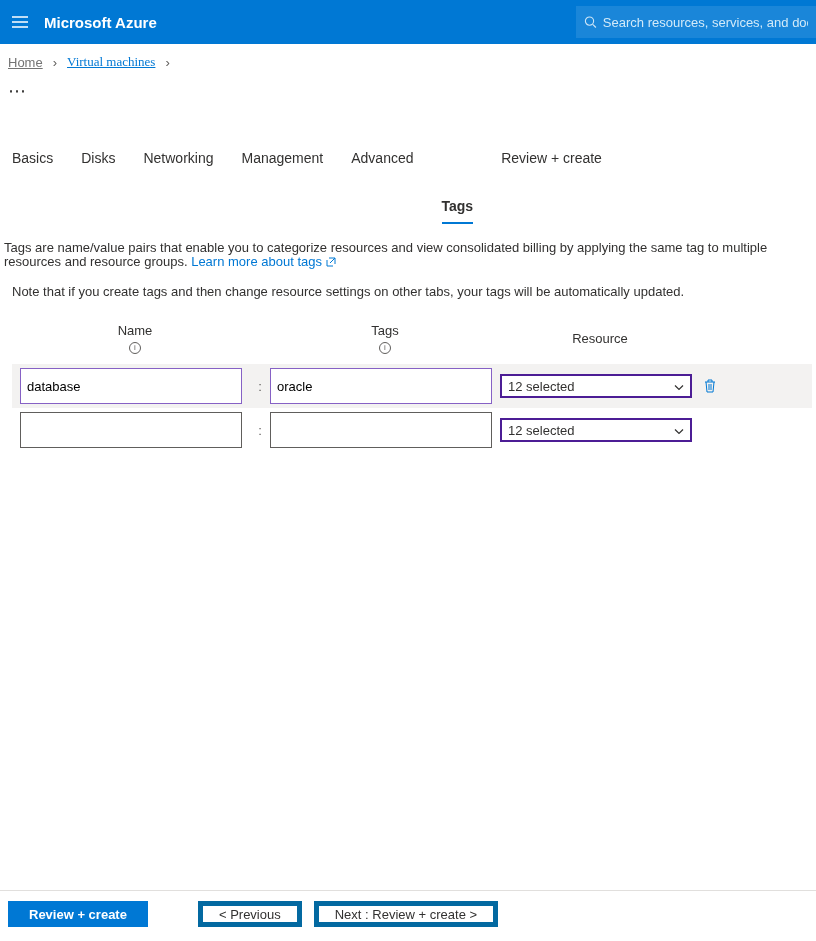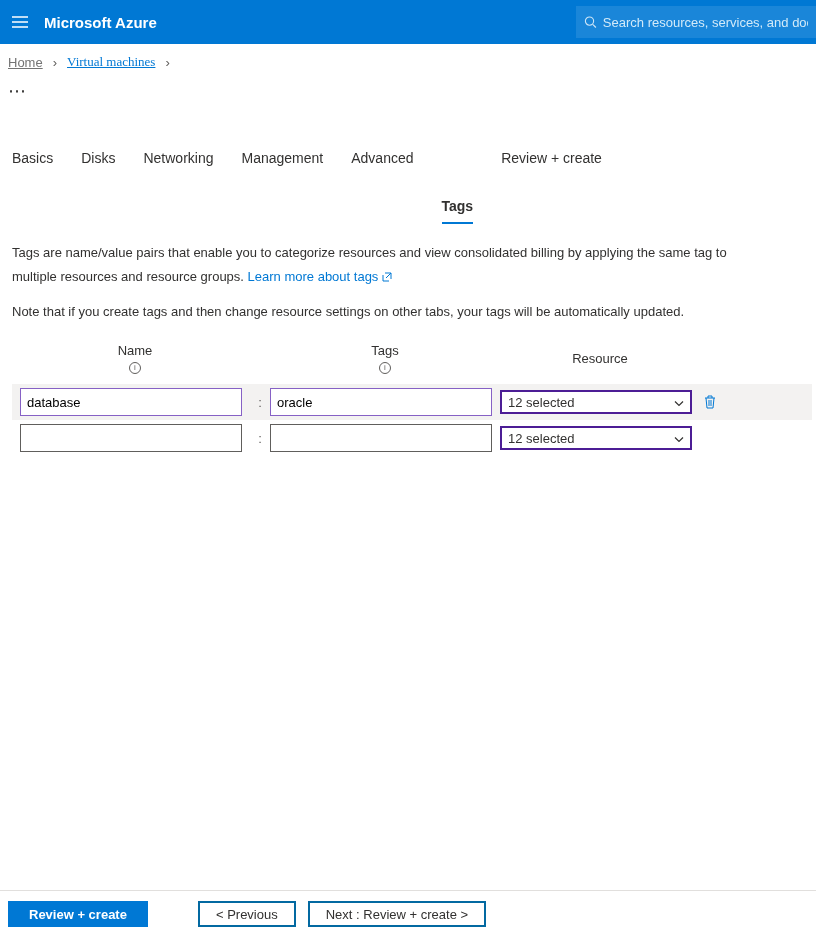--- a/index.html
+++ b/index.html
@@ -112,23 +112,23 @@
       border-bottom: 2px solid transparent;
     }
     .tab.active {
       font-weight: 600;
       border-bottom: 2px solid #0078d4;
       margin-top: 48px;
     }
 
     
     .desc {
-      padding: 16px 12px 0 12px;
-      font-size: 13px;
-      line-height: 24px;
+      padding: 16px 12px 0 4px;
+      font-size: 13px;
+      line-height: 14px;
       color: #323130;
       max-width: 780px;
     }
     .desc a {
       color: #0078d4;
       text-decoration: none;
     }
     .desc .ext-icon {
       display: inline-block;
       vertical-align: -1px;
@@ -177,21 +177,21 @@
       align-items: center;
       padding: 4px 0;
       gap: 0;
     }
     .tag-row.highlight {
       background: #f3f2f1;
       margin: 0 -8px;
       padding: 4px 8px;
     }
     .tag-row input[type="text"] {
-      height: 28px;
+      height: 36px;
       border: 1px solid #605e5c;
       padding: 0 6px;
       font-size: 13px;
       width: calc(100% - 8px);
       outline: none;
       background: #fff;
     }
     .tag-row.highlight input[type="text"] {
       border: 1px solid #8661c5;
     }
@@ -239,21 +239,21 @@
       gap: 50px;
     }
     .btn {
       height: 26px;
       padding: 0 16px;
       font-size: 13px;
       cursor: pointer;
       display: inline-flex;
       align-items: center;
       justify-content: center;
-      border: 2px solid #0369a1;
+      border: 5px solid #0369a1;
       background: #fff;
       color: #323130;
     }
     .btn.primary {
       background: #0078d4;
       color: #fff;
       border: 1px solid #0078d4;
       font-weight: 600;
       padding: 0 20px;
     }

